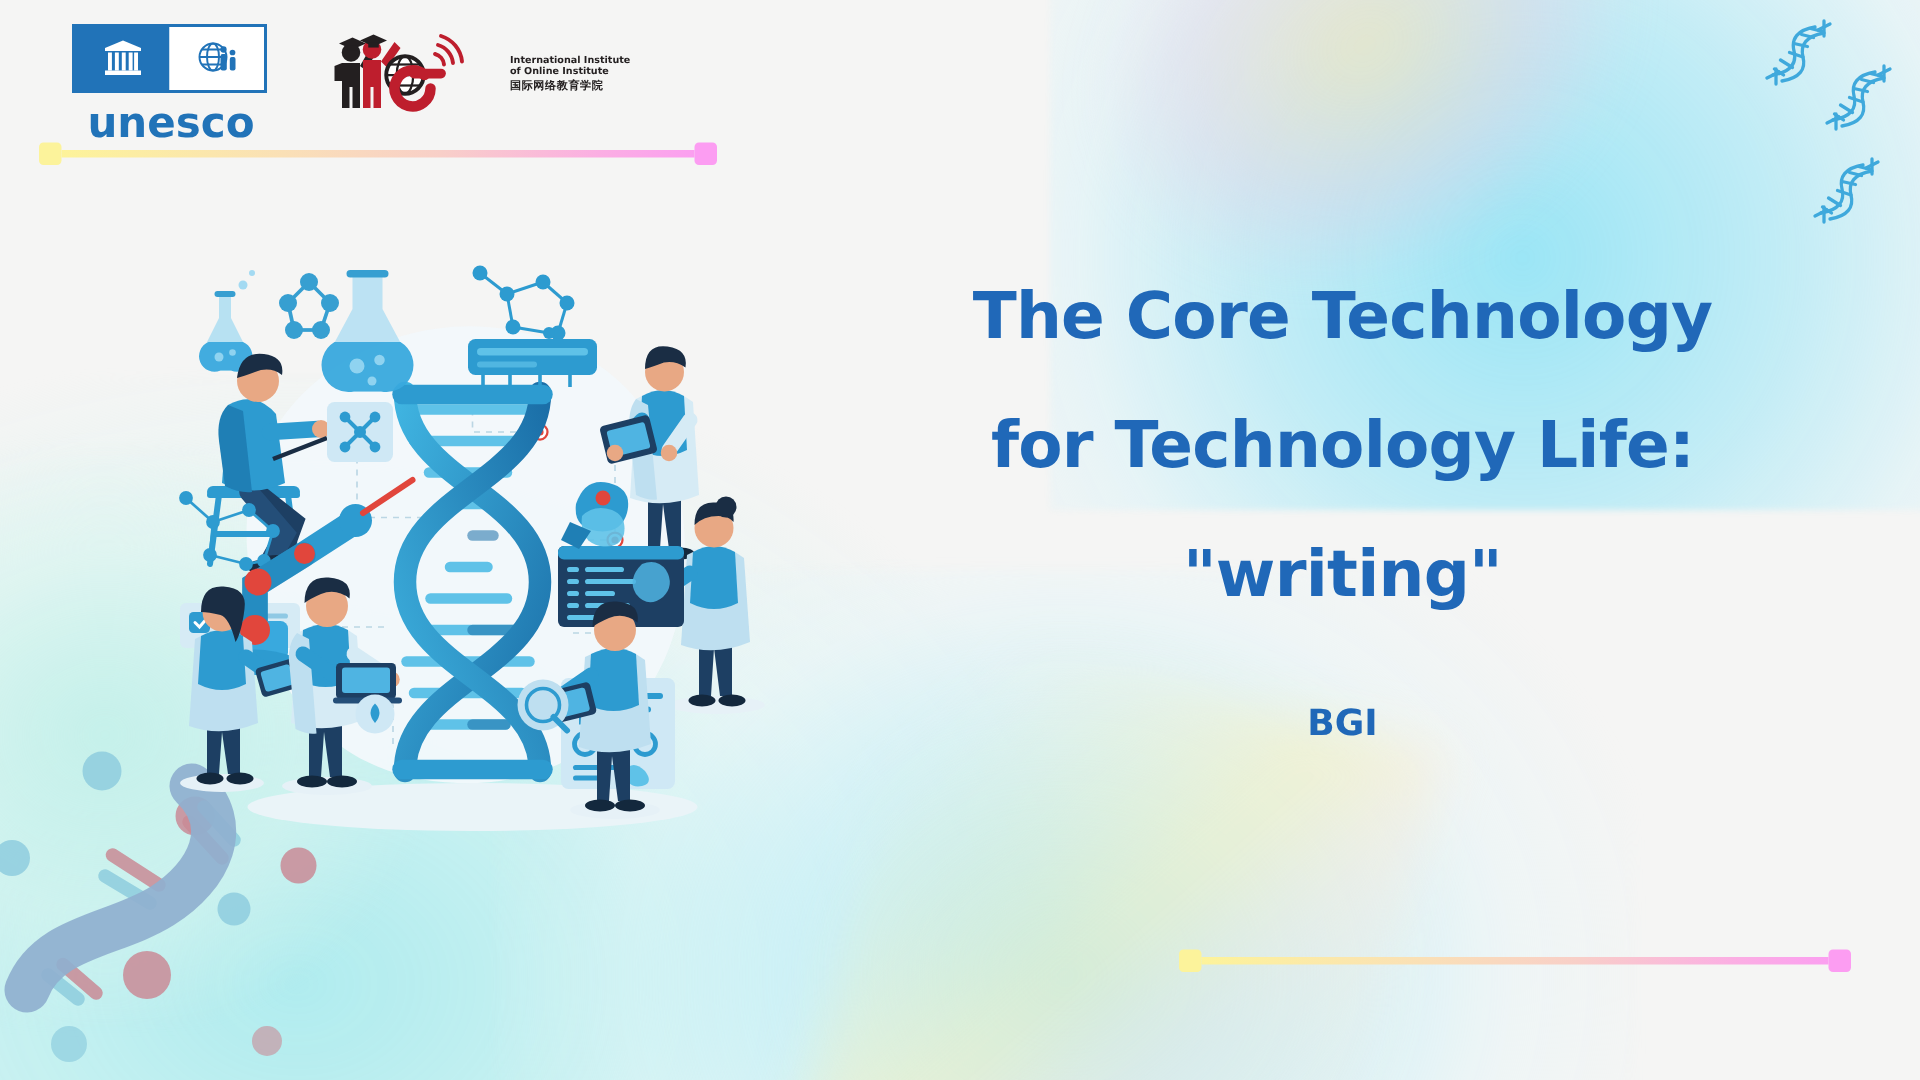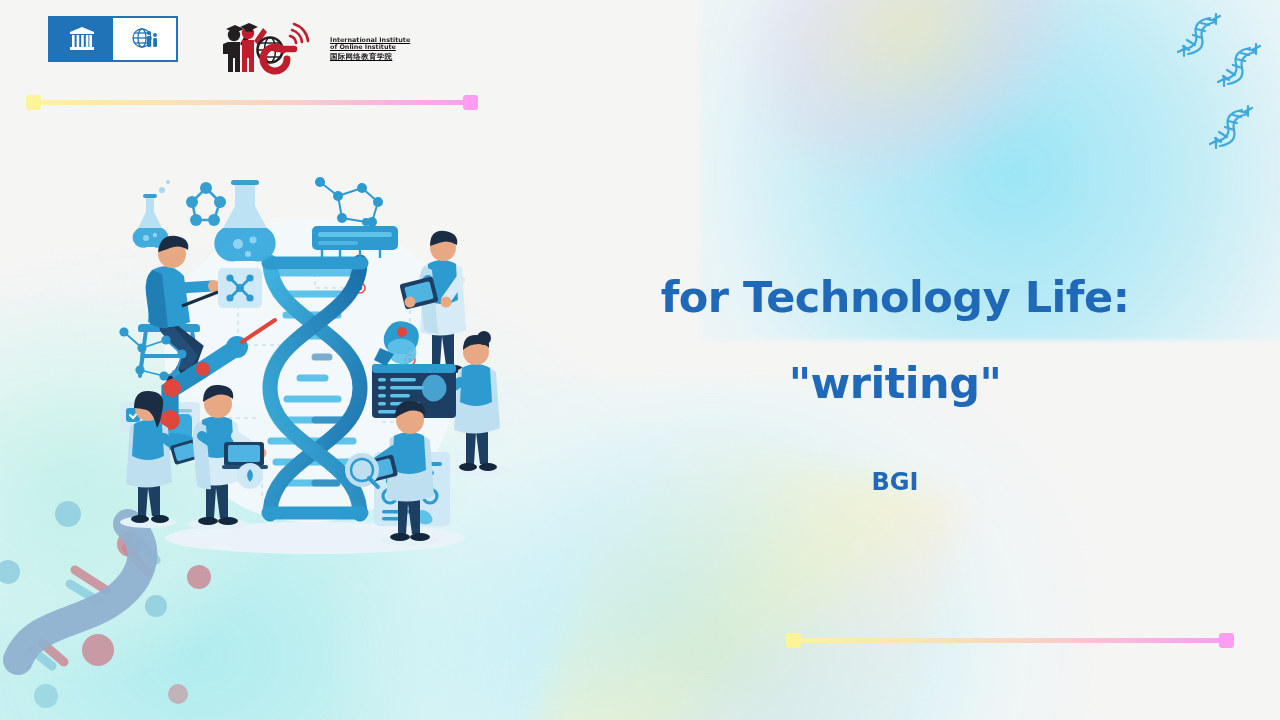--- a/index.html
+++ b/index.html
@@ -95,21 +95,21 @@
   }
   .unesco-mark .left { flex:1; background:#2173B8; display:flex; align-items:center; justify-content:center; }
   .unesco-mark .right { flex:1; background:#fff; display:flex; align-items:center; justify-content:center; }
   .unesco-word {
     margin-top:6px; text-align:center;
     font-family:"DejaVu Sans", sans-serif;
     font-weight:700; font-size:28px; letter-spacing:0px;
     color:#2173B8; line-height:1;
   }
 
-  .iioe { display:flex; align-items:center; gap:8px; margin-top:4px;text-decoration:underline; }
+  .iioe { display:flex; align-items:center; gap:18px; margin-top:4px; }
   .iioe-text { line-height:1.12; color:#231f20; }
   .iioe-text .l { font-size:6.4px; font-weight:700; font-family:"DejaVu Sans", sans-serif; display:block; white-space:nowrap; }
   .iioe-text .cn { font-size:7.4px; font-weight:700; display:block; margin-top:1px; letter-spacing:.4px; }
 
   .bgi-logo {
     position:absolute; right:128px; top:34px;
     font-size:47px; font-weight:700; color:#17A9DC;
     letter-spacing:-1px; line-height:1;
     white-space:nowrap;
     font-family:"DejaVu Sans", sans-serif;
@@ -271,20 +271,21 @@
             </g>
             <g fill="#2173B8">
               <circle cx="19" cy="8" r="2.1"></circle>
               <rect x="17" y="11" width="4.2" height="11" rx="1.4"></rect>
               <circle cx="25" cy="10" r="1.9"></circle>
               <rect x="23.2" y="13" width="3.8" height="9" rx="1.3"></rect>
             </g>
           </svg>
         </div>
       </div>
+      <div class="unesco-word">unesco</div>
     </div>
 
     <div class="iioe">
       <svg width="108" height="58" viewBox="0 0 108 58">
 
         <g fill="#231f20">
 
           <path d="M14 22 L14 52 L19 52 L19 38 L21 38 L21 52 L26 52 L26 22 Z"></path>
           <path d="M9 24 L14 22 L14 34 L9 34 Z"></path>
 
@@ -685,20 +686,20 @@
       <circle cx="140" cy="306" r="13" fill="#CFE8F5"></circle>
       <path d="M140 299 q6 6 0 13 q-6 -7 0 -13 Z" fill="#2D9BD0"></path>
       <circle cx="252" cy="300" r="17" fill="#BEDFF0"></circle>
       <circle cx="252" cy="300" r="11" fill="none" stroke="#2D9BD0" stroke-width="2.4"></circle>
       <line x1="259" y1="308" x2="268" y2="317" stroke="#2D9BD0" stroke-width="4" stroke-linecap="round"></line>
     </g>
   </svg>
 
   <div class="title-block">
     <h1 class="title">
-      <br>
+      <span>The Core Technology</span><br>
       <span>for Technology Life:</span><br>
       <span>"writing"</span>
     </h1>
     <div class="subtitle">BGI</div>
   </div>
 
 </div>
 
 </body></html>

